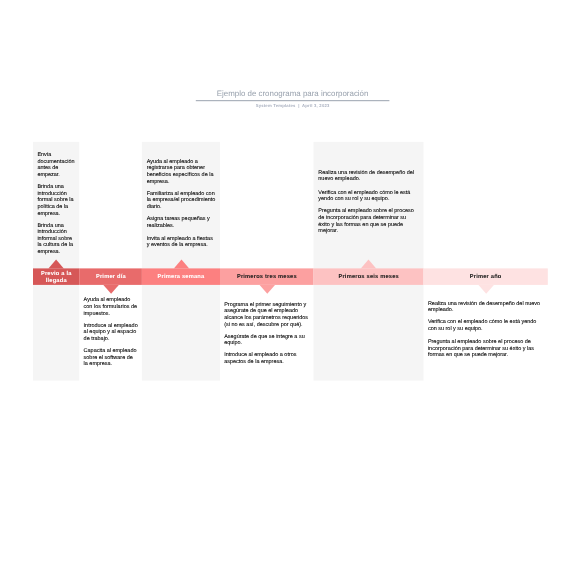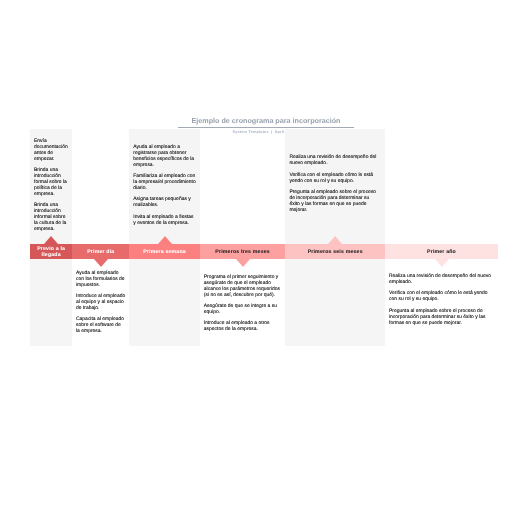--- a/index.html
+++ b/index.html
@@ -12,22 +12,22 @@
   body{
     width:516px;height:516px;background:#ffffff;
     font-family:"Liberation Sans", sans-serif;
     overflow:hidden;
   }
   .page{position:relative;width:516px;height:516px;background:#ffffff;}
 
   
   .header{position:absolute;left:178px;top:80.6px;width:176px;text-align:center;}
   .header-title{
-    transform:translateZ(0);font-size:7.2px;font-weight:700;letter-spacing:0px;
-    color:#98a1ad;line-height:8px;white-space:nowrap;margin-top:36px;
+    transform:translateZ(0);font-size:7.2px;font-weight:400;letter-spacing:0px;
+    color:#98a1ad;line-height:8px;white-space:nowrap;
   }
   .header-rule{height:1px;background:#a4abb6;margin-top:2.4px;width:176px;}
   .header-sub{
     transform:translateZ(0);margin-top:1.9px;font-size:3.85px;font-weight:700;
     letter-spacing:.18px;color:#aab1c0;line-height:5px;white-space:nowrap;
   }
   .header-sub .sep{padding:0 2.3px;}
 
   
   .timeline{position:absolute;left:30px;top:129px;width:468px;height:217px;}

